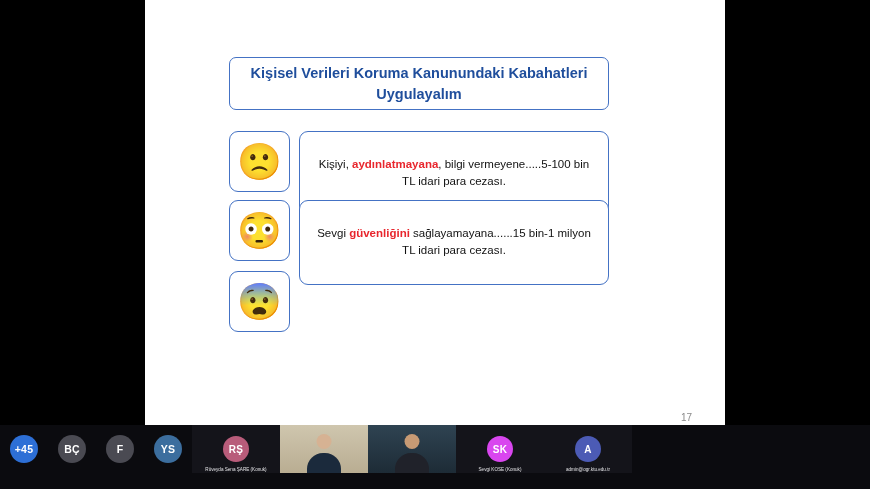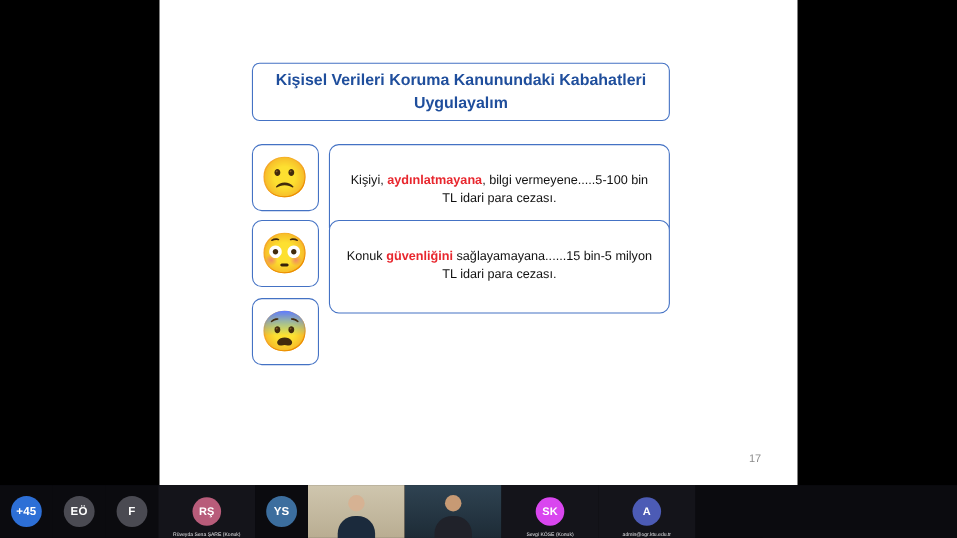--- a/index.html
+++ b/index.html
@@ -116,21 +116,21 @@
     font-size: 10px;
     color: #8a8a8a;
   }
 
   
   .filmstrip {
     position: absolute;
     left: 0;
     bottom: 0;
     width: 870px;
-    height: 48px;
+    height: 64px;
     background: #0b0b0f;
     display: flex;
     align-items: stretch;
   }
   .tile {
     position: relative;
     height: 48px;
     flex: none;
     background: #101014;
     display: flex;
@@ -214,51 +214,51 @@
           </p>
         </div>
       </div>
 
       <div class="row row-2">
         <div class="emoji-box">
           <span class="glyph">😳</span>
         </div>
         <div class="text-box">
           <p>
-            <span>Konuk </span><span class="hl">güvenliğini</span><span> sağlayamayana......15 bin-5 milyon TL idari para cezası.</span>
+            <span>Sevgi </span><span class="hl">güvenliğini</span><span> sağlayamayana......15 bin-1 milyon TL idari para cezası.</span>
           </p>
         </div>
       </div>
 
       <div class="row row-3">
         <div class="emoji-box">
           <span class="glyph">😨</span>
         </div>
       </div>
 
       <div class="page-num">17</div>
     </div>
   </div>
 
   <div class="filmstrip">
       <div class="tile audio-only">
         <div class="avatar" style="background: rgb(45, 111, 214);">+45</div>
       </div>
       <div class="tile audio-only">
-        <div class="avatar" style="background: rgb(74, 74, 82);">EÖ</div>
+        <div class="avatar" style="background: rgb(74, 74, 82);">BÇ</div>
       </div>
       <div class="tile audio-only">
         <div class="avatar" style="background: rgb(74, 74, 82);">F</div>
+      </div>
+      <div class="tile audio-only">
+        <div class="avatar" style="background: rgb(60, 110, 158);">YS</div>
       </div>
       <div class="tile named">
         <div class="avatar" style="background: rgb(184, 92, 122);">RŞ</div>
         <div class="name-label">Rüveyda Sena ŞARE (Konuk)</div>
-      </div>
-      <div class="tile audio-only">
-        <div class="avatar" style="background: rgb(60, 110, 158);">YS</div>
       </div>
       <div class="tile video">
         <div class="vid">
           <div class="bg" style="background: linear-gradient(rgb(207, 198, 174) 0%, rgb(185, 173, 146) 100%);"></div>
           <div class="head" style="background: rgb(214, 178, 147);"></div>
           <div class="body" style="background: rgb(27, 42, 60);"></div>
         </div>
       </div>
       <div class="tile video">
         <div class="vid">

